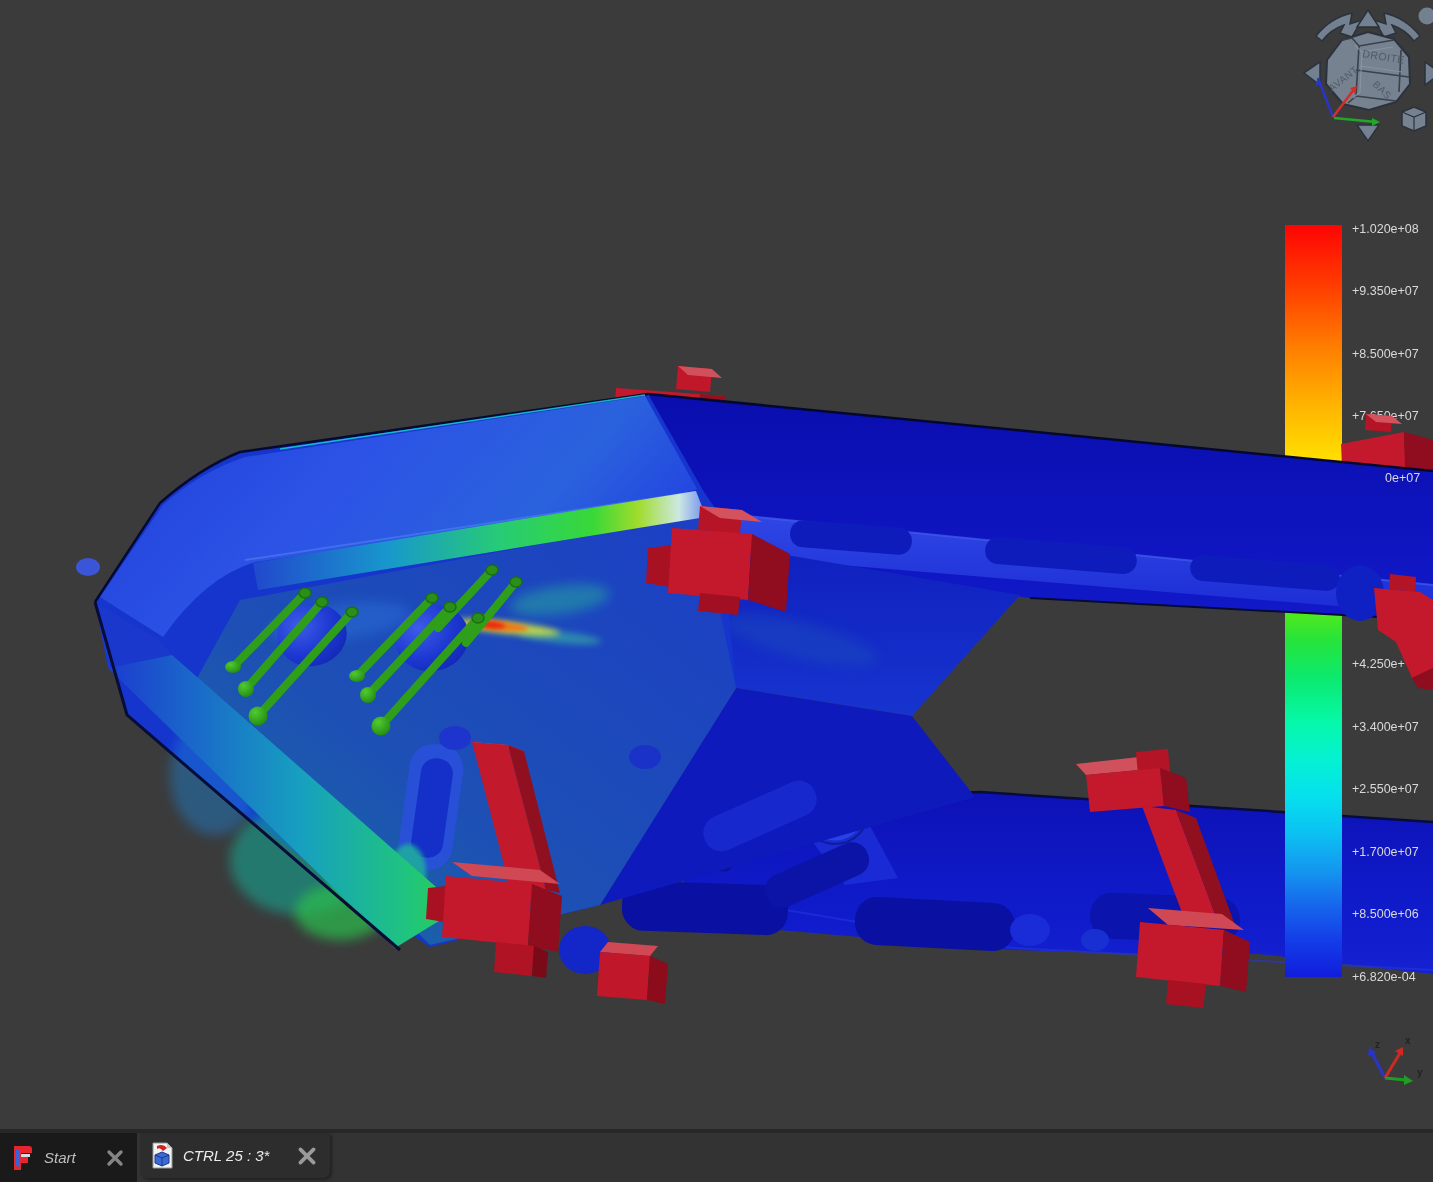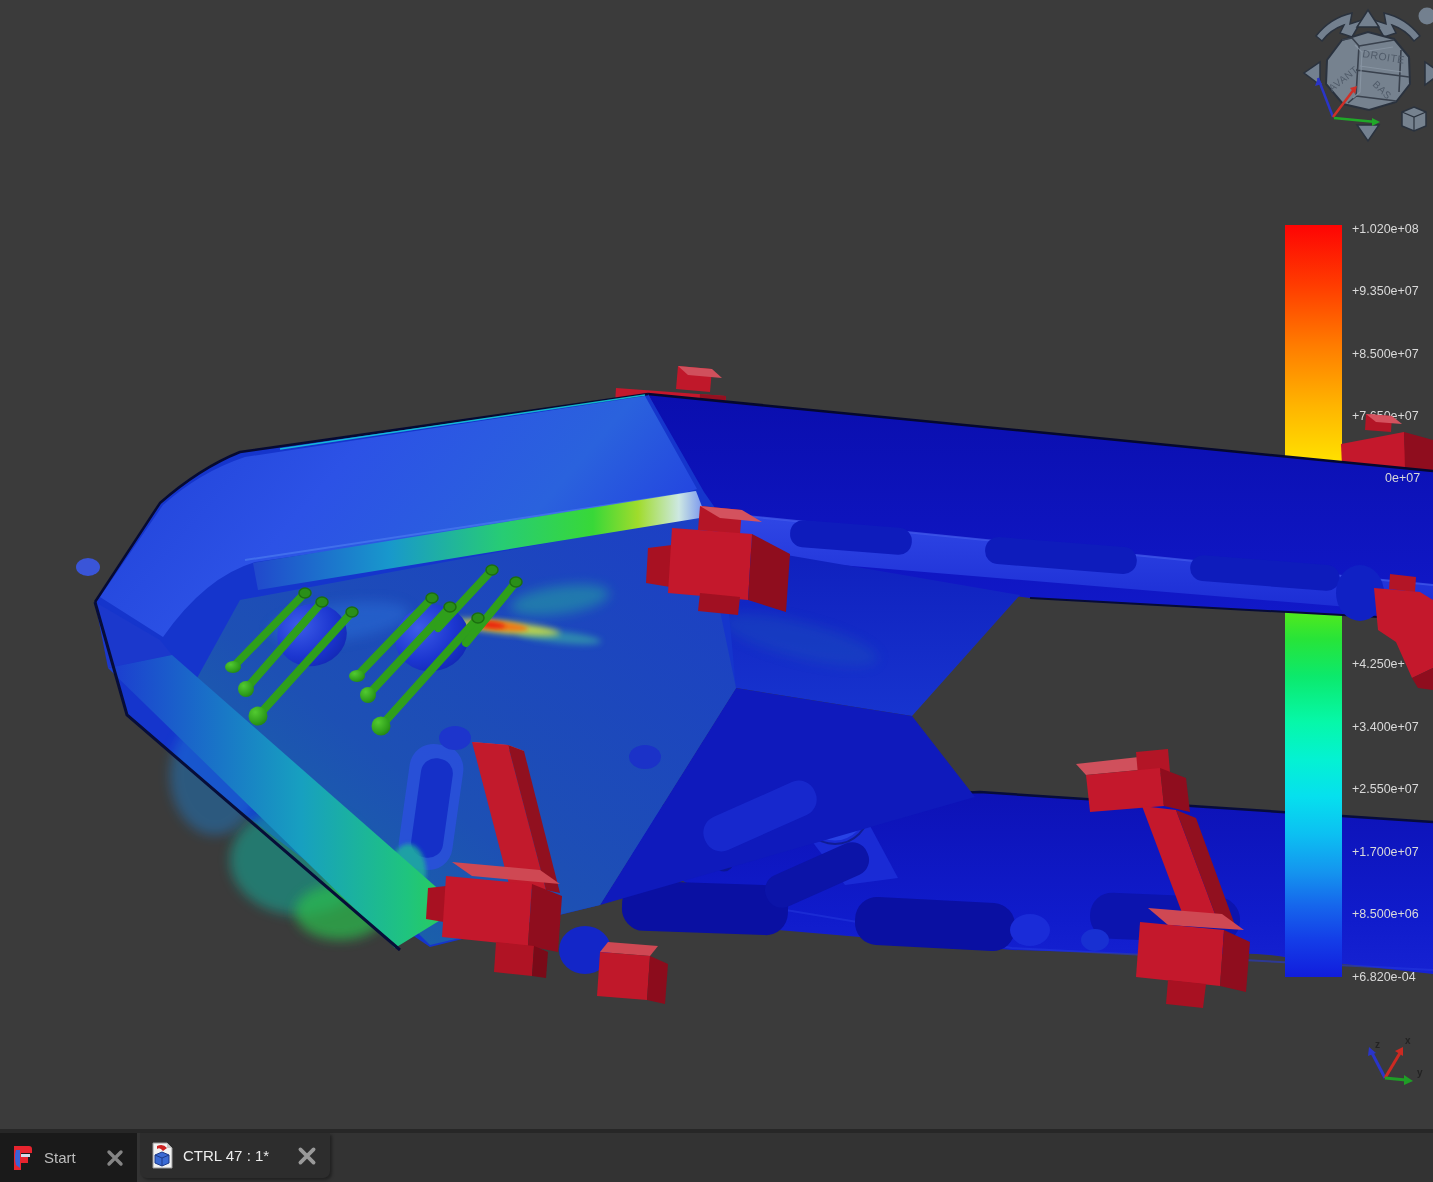--- a/index.html
+++ b/index.html
@@ -10,21 +10,21 @@
   .cube-label{font-family:"Liberation Sans",sans-serif;fill:#505b69;letter-spacing:.5px;}
   .axis-label{font-family:"Liberation Sans",sans-serif;font-size:10px;fill:#232323;font-weight:bold;}
   
   #tabbar{position:relative;width:1433px;height:53px;background:#333333;}
   #tabbar .topstrip{position:absolute;left:0;top:0;width:100%;height:4px;background:#272727;}
   .tab{position:absolute;top:4px;display:flex;align-items:center;cursor:pointer;}
   #tab-start{left:0;width:137px;height:49px;background:#1a1a1a;}
   #tab-doc{left:140px;width:190px;height:45px;background:#2d2d2d;border-radius:0 0 7px 7px;
            box-shadow:2px 2px 3px rgba(0,0,0,.35);}
   .tab .ticon{margin-left:12px;margin-right:10px;flex:0 0 auto;display:block;}
-  .tab .tlabel{font-size:15px;color:#bdbdbd;white-space:nowrap;}
+  .tab .tlabel{font-size:15px;color:#bdbdbd;white-space:nowrap;font-style:italic;}
   #tab-doc .tlabel{color:#ececec;}
   .tab .tclose{margin-left:auto;margin-right:12px;flex:0 0 auto;display:block;}
 </style>
 </head>
 <body>
 
 <div id="viewport">
 <svg id="scene" width="1433" height="1129" viewBox="0 0 1433 1129">
   <defs>
     <linearGradient id="rainbow" x1="0" y1="0" x2="0" y2="1">
@@ -355,18 +355,18 @@
   </div>
 
   <div class="tab" id="tab-doc">
     <svg class="ticon" width="21" height="27" viewBox="0 0 21 27">
       <path d="M1,1 L15,1 L20,6 L20,26 L1,26 Z" fill="#f2f2f2" stroke="#9a9a9a" stroke-width="1"></path>
       <path d="M15,1 L15,6 L20,6 Z" fill="#c8c8c8"></path>
       <path d="M5,4 Q11,1 15,6 L11,9 Q8,5 5,7 Z" fill="#cc2222"></path>
       <path d="M10,10 L17,13 L17,21 L10,24 L3,21 L3,13 Z" fill="#3a6ad4" stroke="#1c3a88" stroke-width="1"></path>
       <path d="M3,13 L10,16 L17,13 M10,16 L10,24" fill="none" stroke="#1c3a88" stroke-width="1"></path>
     </svg>
-    <span class="tlabel">CTRL 47 : 1*</span>
+    <span class="tlabel">CTRL 25 : 3*</span>
     <svg class="tclose" width="22" height="22" viewBox="0 0 20 20">
       <path d="M4,4 L16,16 M16,4 L4,16" stroke="#9a9a9a" stroke-width="3.4" stroke-linecap="round"></path>
     </svg>
   </div>
 </div>
 
 </body></html>

